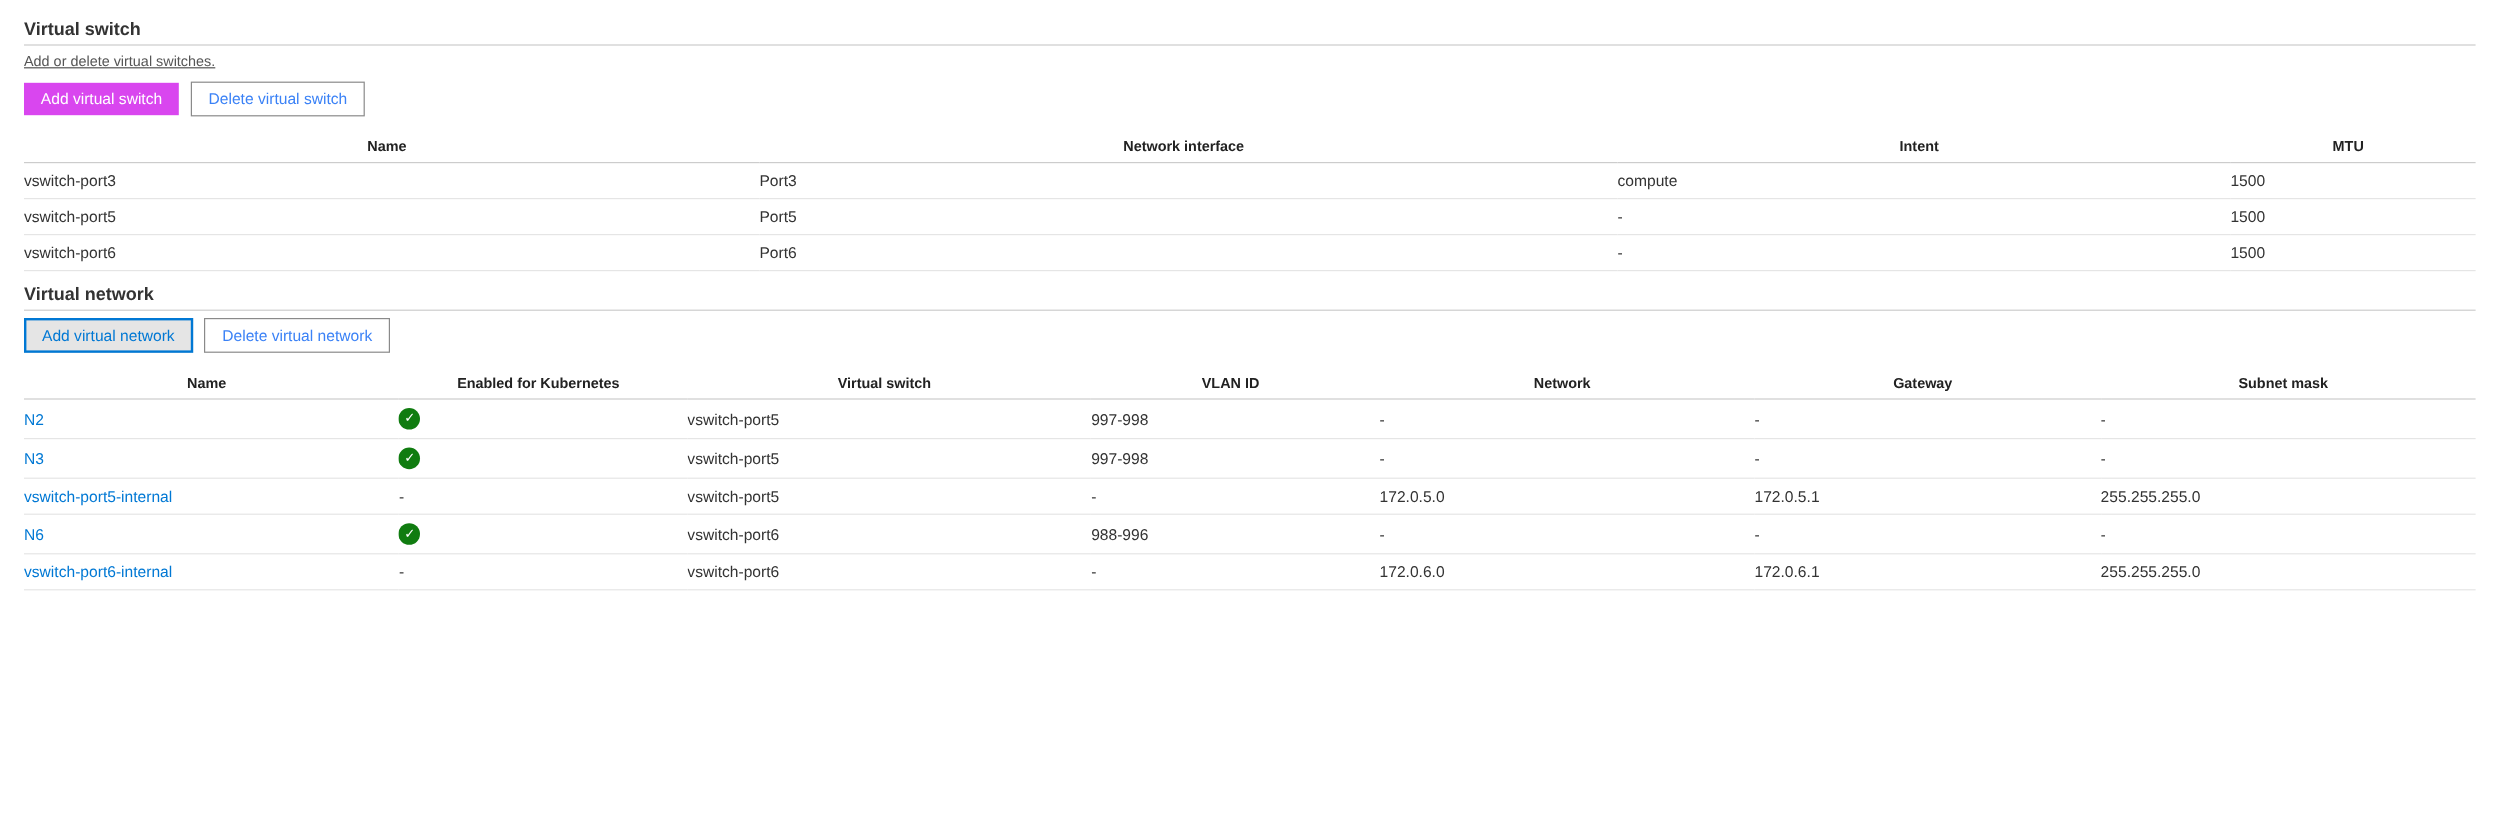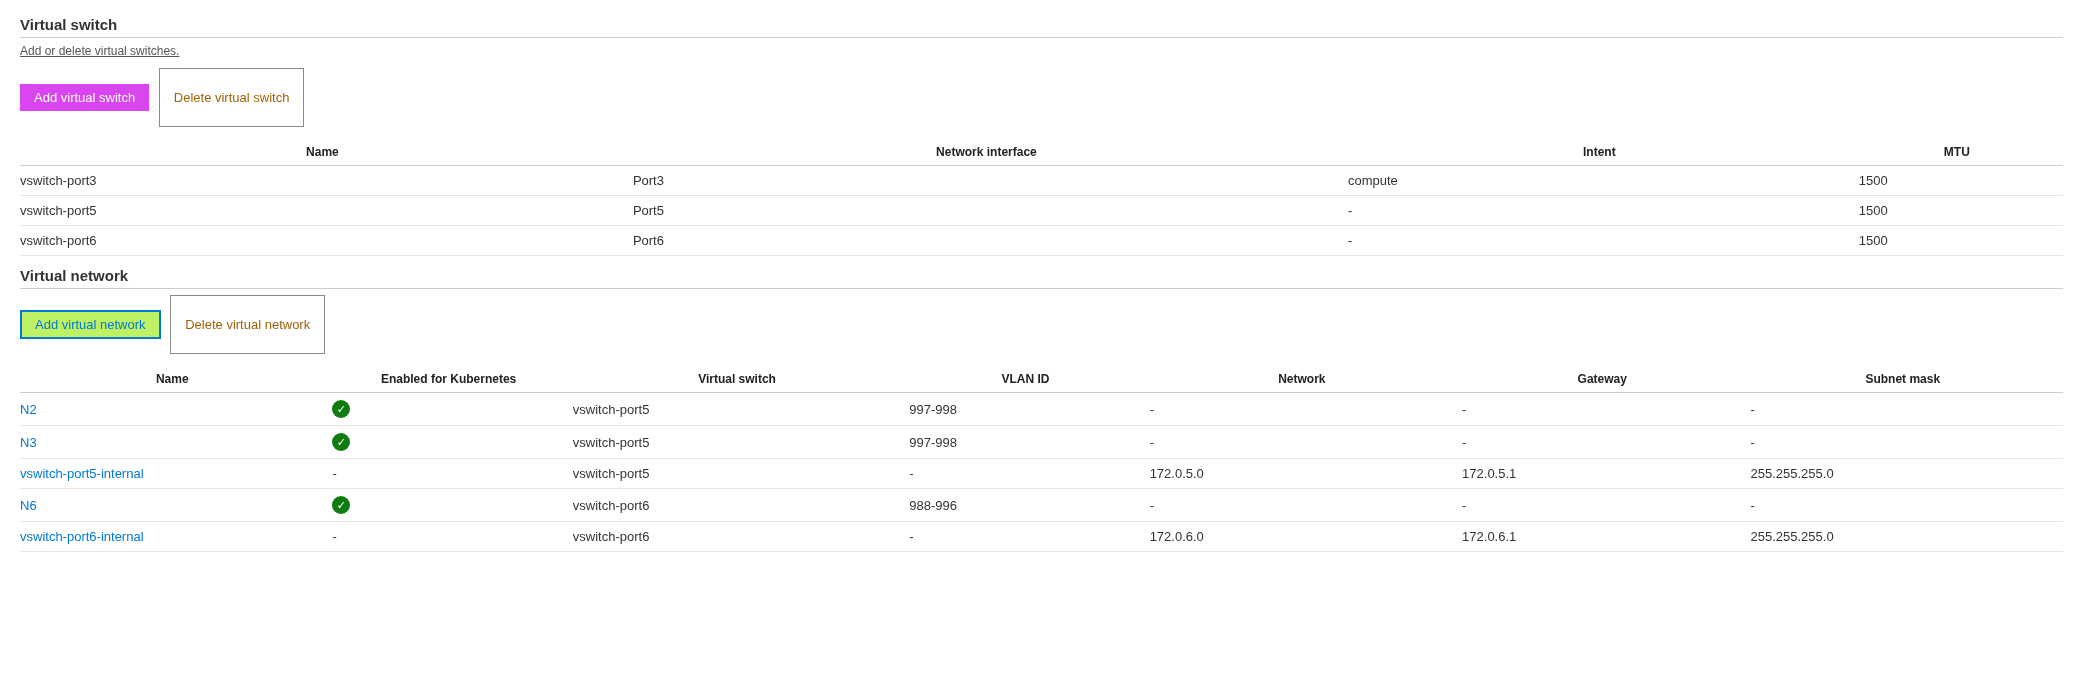--- a/index.html
+++ b/index.html
@@ -30,28 +30,28 @@
       background-color: #d946ef;
       color: #fff;
       border: none;
       padding: 6px 14px;
       font-size: 13px;
       cursor: pointer;
       margin-right: 6px;
     }
     .btn-secondary {
       background-color: #fff;
-      color: #a16207;
+      color: #3b82f6;
       border: 1px solid #8a8a8a;
-      padding: 21px 14px;
+      padding: 6px 14px;
       font-size: 13px;
       cursor: pointer;
     }
     .btn-outline-primary {
-      background-color: #bef264;
+      background-color: #e5e5e5;
       color: #0078d4;
       border: 2px solid #0078d4;
       padding: 5px 13px;
       font-size: 13px;
       cursor: pointer;
       margin-right: 6px;
       text-align: center;
     }
     .button-row {
       margin-bottom: 12px;

